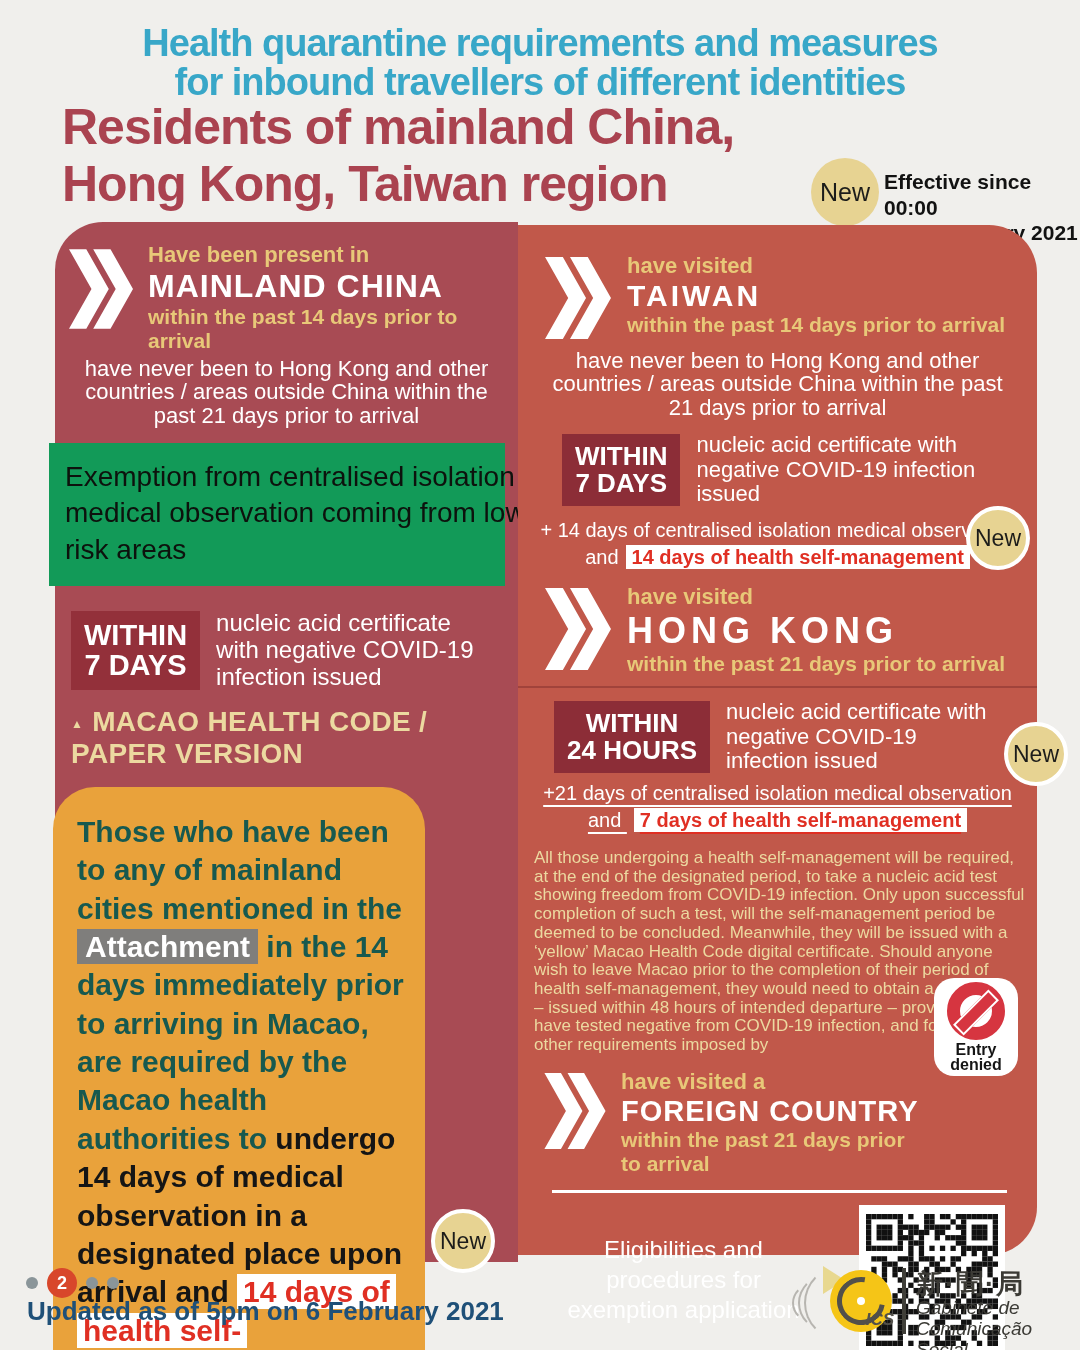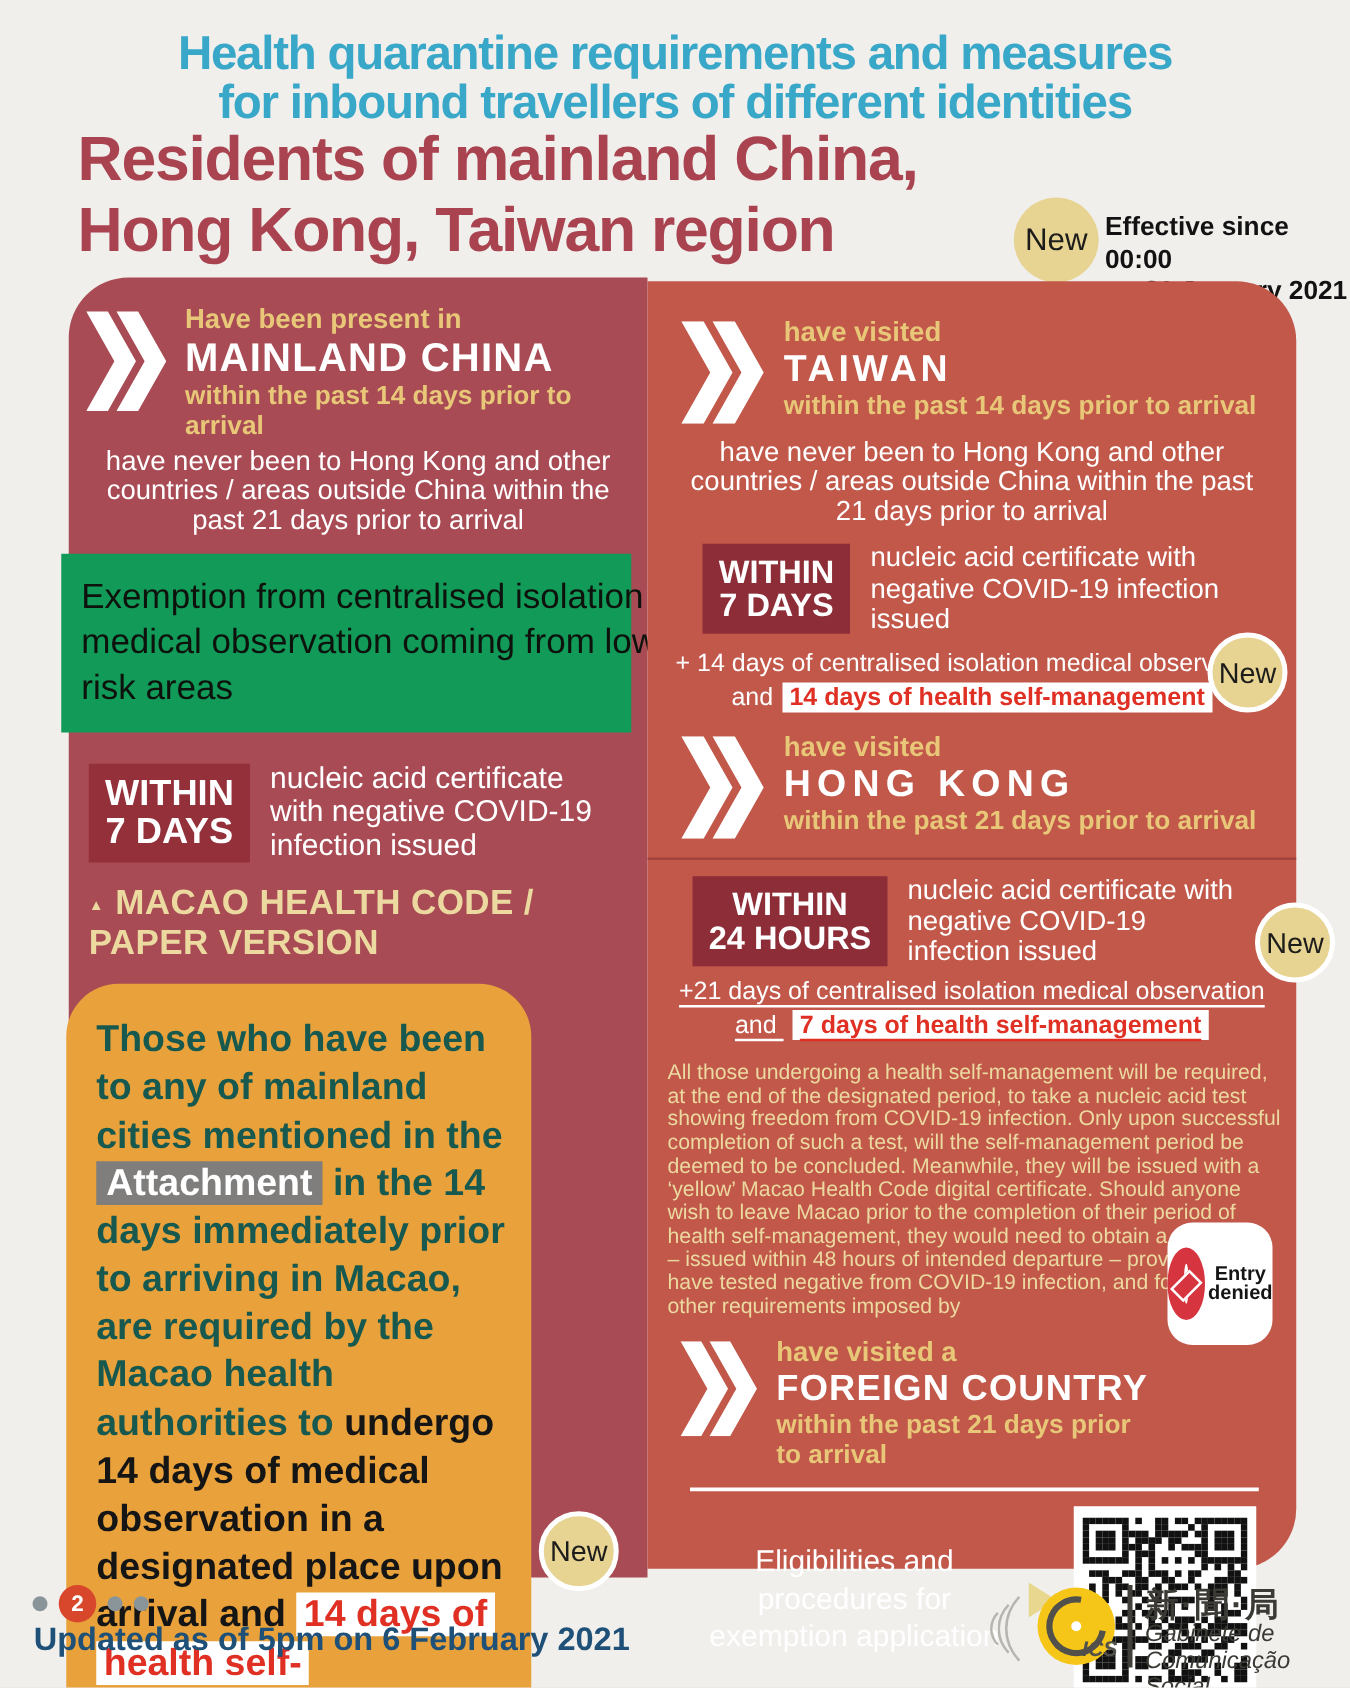--- a/index.html
+++ b/index.html
@@ -59,21 +59,21 @@
   .white-strip-red{color:var(--c-red_highlight,#e02f23);background:#fff;padding:1px 6px;font-weight:600;}
   .u-line{text-decoration:underline;text-underline-offset:5px;text-decoration-thickness:2px;}
   .u-red{text-decoration:underline;text-underline-offset:5px;text-decoration-thickness:2px;}
   .hk-divider{margin-top:10px;height:2px;background:rgba(80,15,20,.28);}
   .fineprint{margin:14px 12px 0 16px;color:var(--c-cream_text,#ecd9a0);font-size:17px;line-height:1.1;font-weight:500;}
   .badge-tw{position:absolute;left:448px;top:281px;}
   .badge-hk{position:absolute;left:486px;top:497px;}
 
   .foreign-head{margin:14px 0 0 26px;position:relative;}
   .entry-card{position:absolute;right:19px;top:753px;width:84px;height:98px;background:#fff;border-radius:20px;
-    display:flex;flex-direction:row;align-items:center;justify-content:center;gap:2px;}
+    display:flex;flex-direction:column;align-items:center;justify-content:center;gap:2px;}
   .no-entry{width:58px;height:58px;border-radius:50%;background:#fff;border:13px solid #d63540;
     box-sizing:border-box;position:relative;}
   .no-entry::after{content:"";position:absolute;left:-9px;right:-9px;top:50%;height:11px;margin-top:-6px;
     background:#d63540;border:2px solid #fff;transform:rotate(-45deg);}
   .entry-text{color:#151515;font-weight:800;font-size:16px;line-height:.95;text-align:center;}
 
   .white-divider{margin:14px 30px 0 34px;height:3px;background:#fff;}
   .bottom-row{margin:12px 16px 0 24px;display:flex;align-items:center;justify-content:center;gap:14px;}
   .elig-text{width:250px;color:#fff;font-size:24px;line-height:1.25;text-align:center;font-weight:500;}
   .tri-right{width:0;height:0;border-left:22px solid #e8d88f;border-top:14px solid transparent;
@@ -194,21 +194,21 @@
 
     <div class="sec-head foreign-head" style="margin:12px 0 0 26px;">
       <span class="chev">
         <svg width="68" height="82" viewBox="0 0 74 92" fill="#fff" xmlns="http://www.w3.org/2000/svg">
           <polygon points="0,0 20,0 46,46 20,92 0,92 26,46"></polygon>
           <polygon points="28,0 48,0 74,46 48,92 28,92 54,46"></polygon>
         </svg>
       </span>
       <span>
         <div class="eyebrow">have visited</div>
-        <div class="sec-title" style="font-size:30px;letter-spacing:5px;">HONG KONG</div>
+        <div class="sec-title" style="font-size:36px;letter-spacing:5px;">HONG KONG</div>
         <div class="window">within the past 21 days prior to arrival</div>
       </span>
     </div>
     <div class="hk-divider"></div>
 
     <div class="within-row" style="margin:12px 0 0 36px;">
       <div class="within-box" style="font-size:26px;background:#8c2d37;">
         <div>WITHIN</div>
         <div>24 HOURS</div>
       </div>

